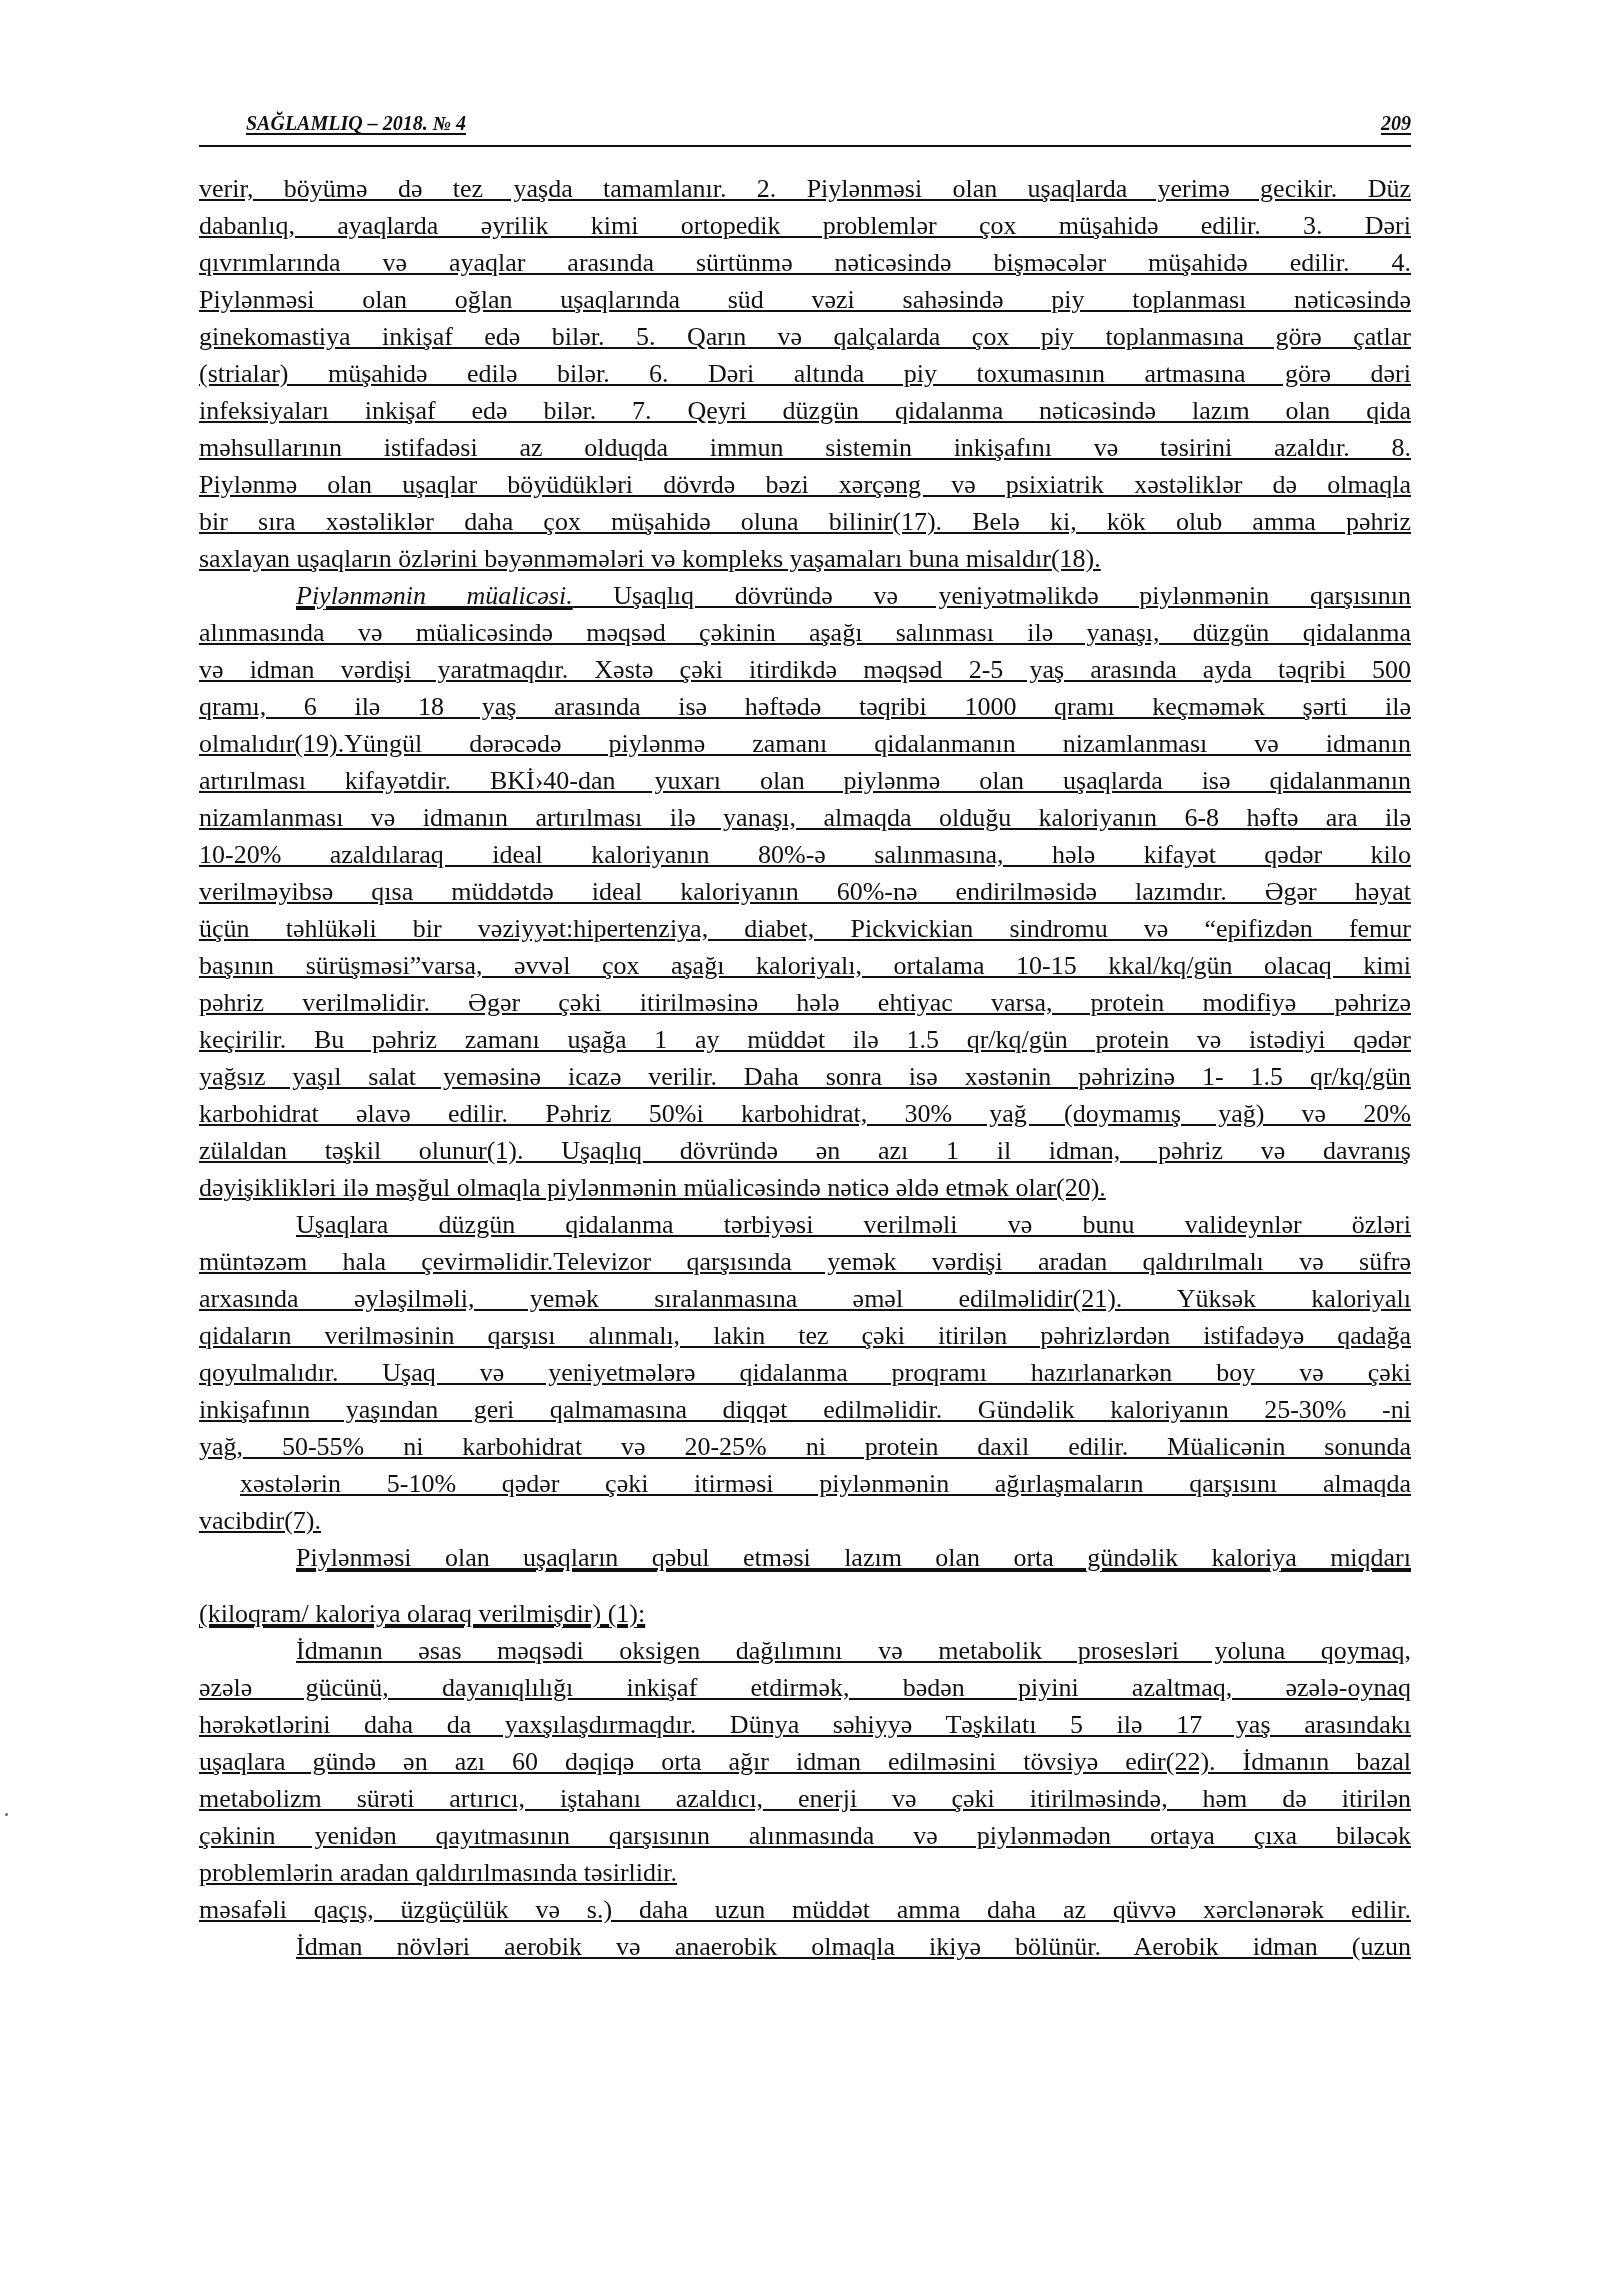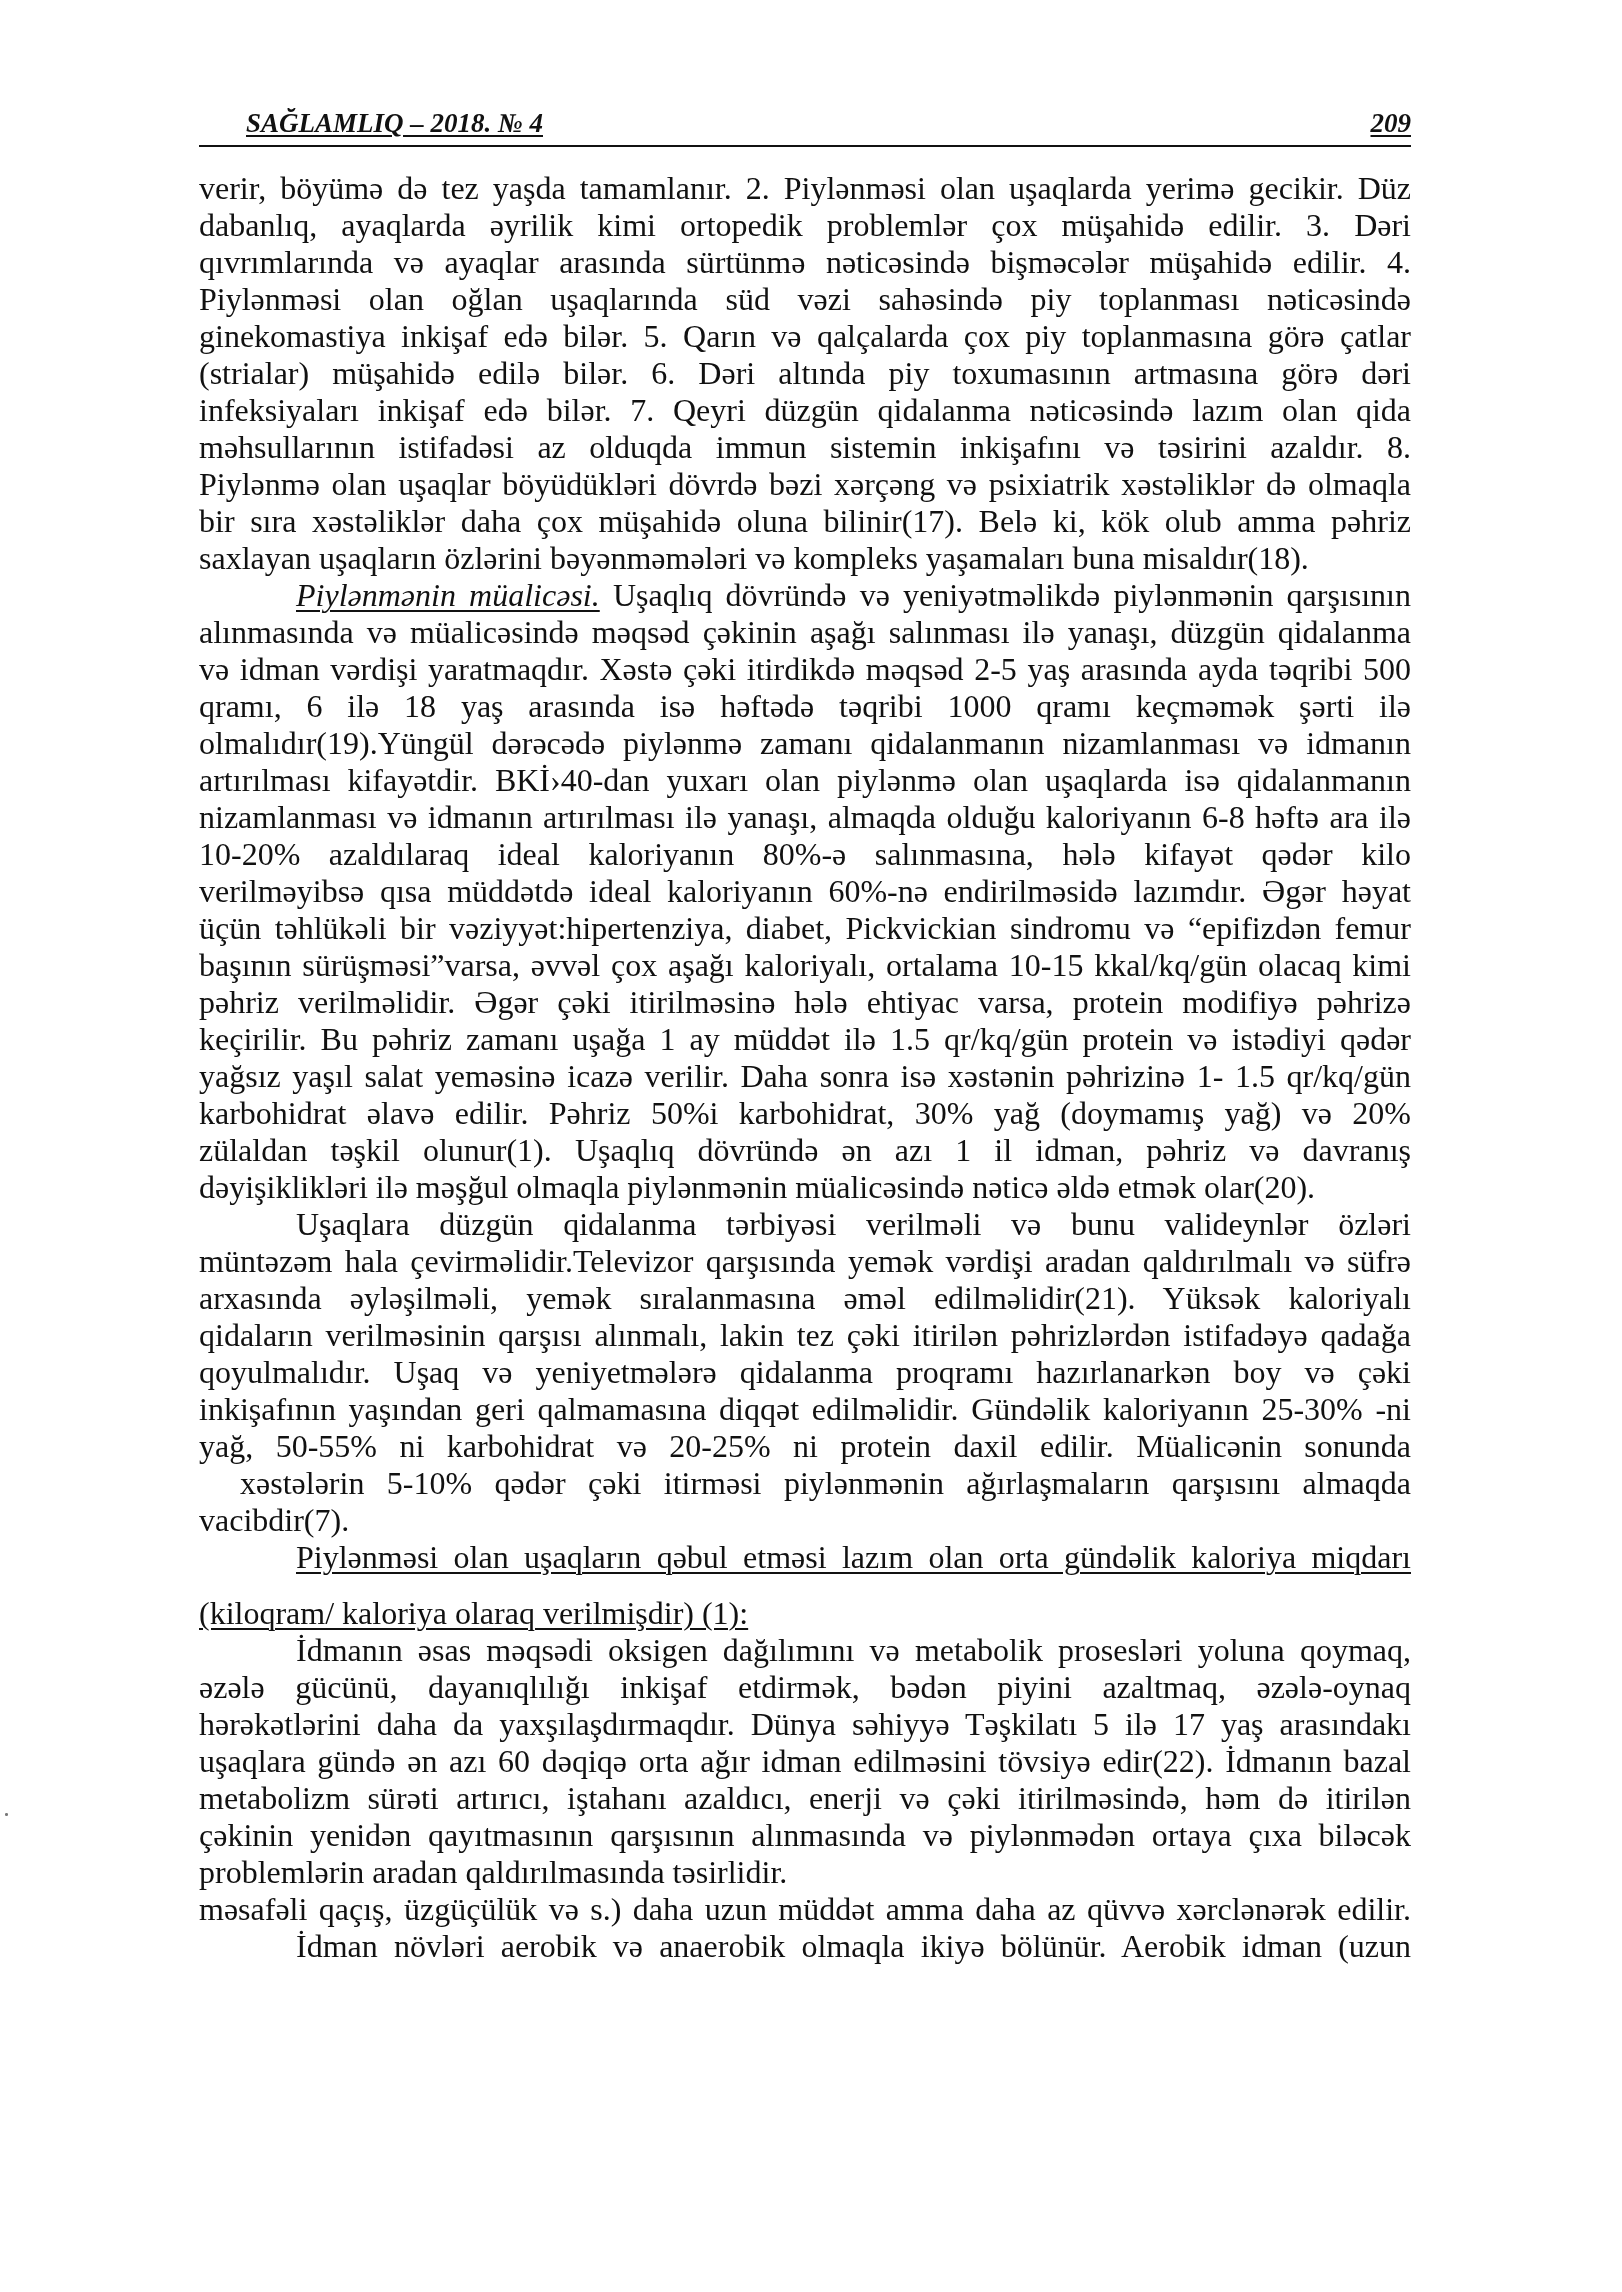--- a/index.html
+++ b/index.html
@@ -6,31 +6,31 @@
   body { width: 1623px; height: 2293px; position: relative; overflow: hidden; }
   .page {
     position: absolute; left: 0; top: 0; width: 1623px; height: 2293px; background: #fff;
     color: #111;
     font-family: "Liberation Serif", "DejaVu Serif", serif;
   }
   .running-head {
     position: absolute; left: 199px; top: 106px; width: 1212px; height: 39px;
     border-bottom: 2.7px solid #111;
     font-family: "Liberation Serif", serif;
-    font-weight: bold; font-style: italic; font-size: 27px; line-height: 39px;
+    font-weight: bold; font-style: italic; font-size: 20px; line-height: 39px;
   }
   .running-head .journal {
     position: absolute; left: 47px; bottom: 1.8px; text-decoration: underline; text-underline-offset: 2.7px;
   }
   .running-head .pageno {
     position: absolute; right: 0; bottom: 1.8px; text-decoration: underline; text-underline-offset: 2.7px;
   }
   .body {
     position: absolute; left: 199px; top: 170px; width: 1212px;
-    font-size: 32px; line-height: 37px;
+    font-size: 26px; line-height: 37px; text-decoration: underline;
   }
   .ln {
     display: block; height: 37px; white-space: nowrap;
     text-align: justify; text-align-last: justify;
   }
   .ln.last { text-align-last: left; }
   .ln.indent { padding-left: 97px; }
   .ul { text-decoration: underline; text-underline-offset: 3.6px; text-decoration-thickness: 1.8px; }
   .it { font-style: italic; }
   .speck { position: absolute; left: 5.4px; top: 1813px; width: 2.7px; height: 2.7px; background: #777; border-radius: 50%; }

